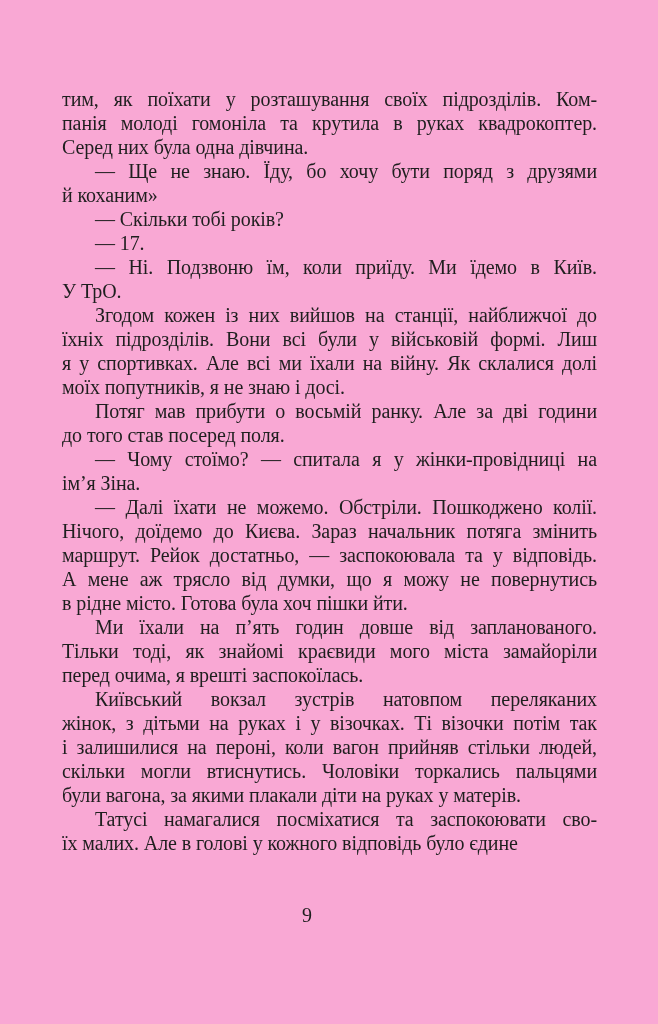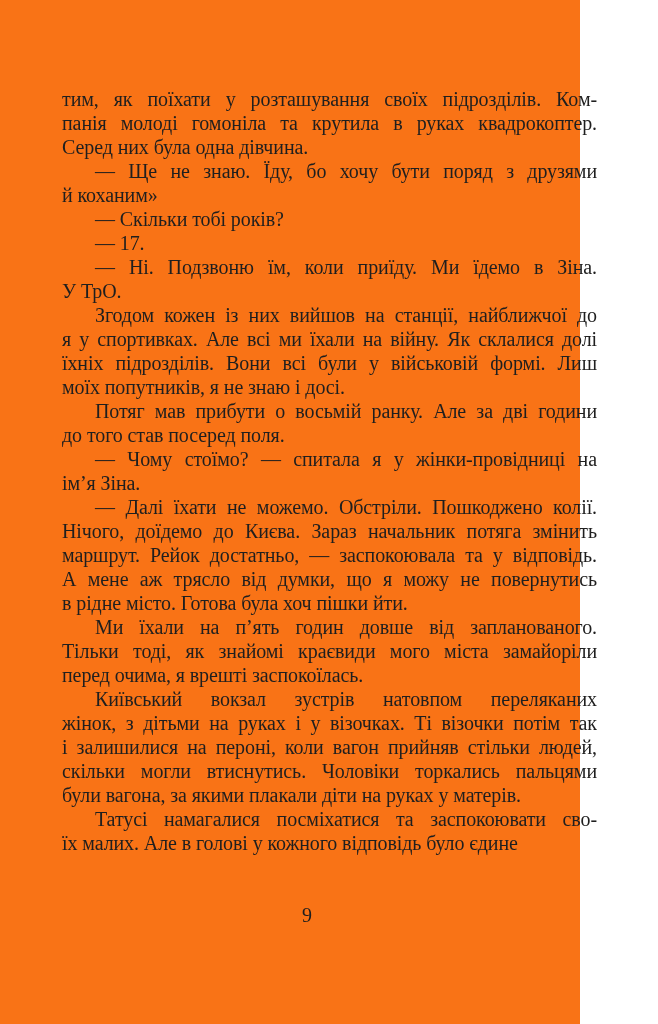--- a/index.html
+++ b/index.html
@@ -5,23 +5,23 @@
   html, body {
     margin: 0;
     padding: 0;
     width: 658px;
     height: 1024px;
     background: #ffffff;
     overflow: hidden;
   }
   .book-page {
     position: relative;
-    width: 580px;
+    width: 658px;
     height: 1024px;
-    background: #f97316;
+    background: #f9a8d4;
     font-family: "Liberation Serif", "DejaVu Serif", serif;
     color: #1f1f1f;
   }
   .text-block {
     position: absolute;
     left: 62px;
     top: 87px;
     width: 535px;
   }
   .paragraph {
@@ -67,27 +67,27 @@
         <div class="line indent">— Ще не знаю. Їду, бо хочу бути поряд з друзями</div>
         <div class="line last">й коханим»</div>
       </div>
       <div class="paragraph">
         <div class="line last indent">— Скільки тобі років?</div>
       </div>
       <div class="paragraph">
         <div class="line last indent">— 17.</div>
       </div>
       <div class="paragraph">
-        <div class="line indent">— Ні. Подзвоню їм, коли приїду. Ми їдемо в Зіна.</div>
+        <div class="line indent">— Ні. Подзвоню їм, коли приїду. Ми їдемо в Київ.</div>
         <div class="line last">У ТрО.</div>
       </div>
       <div class="paragraph">
         <div class="line indent">Згодом кожен із них вийшов на станції, найближчої до</div>
+        <div class="line">їхніх підрозділів. Вони всі були у військовій формі. Лиш</div>
         <div class="line">я у спортивках. Але всі ми їхали на війну. Як склалися долі</div>
-        <div class="line">їхніх підрозділів. Вони всі були у військовій формі. Лиш</div>
         <div class="line last">моїх попутників, я не знаю і досі.</div>
       </div>
       <div class="paragraph">
         <div class="line indent">Потяг мав прибути о восьмій ранку. Але за дві години</div>
         <div class="line last">до того став посеред поля.</div>
       </div>
       <div class="paragraph">
         <div class="line indent">— Чому стоїмо? — спитала я у жінки-провідниці на</div>
         <div class="line last">ім’я Зіна.</div>
       </div>

